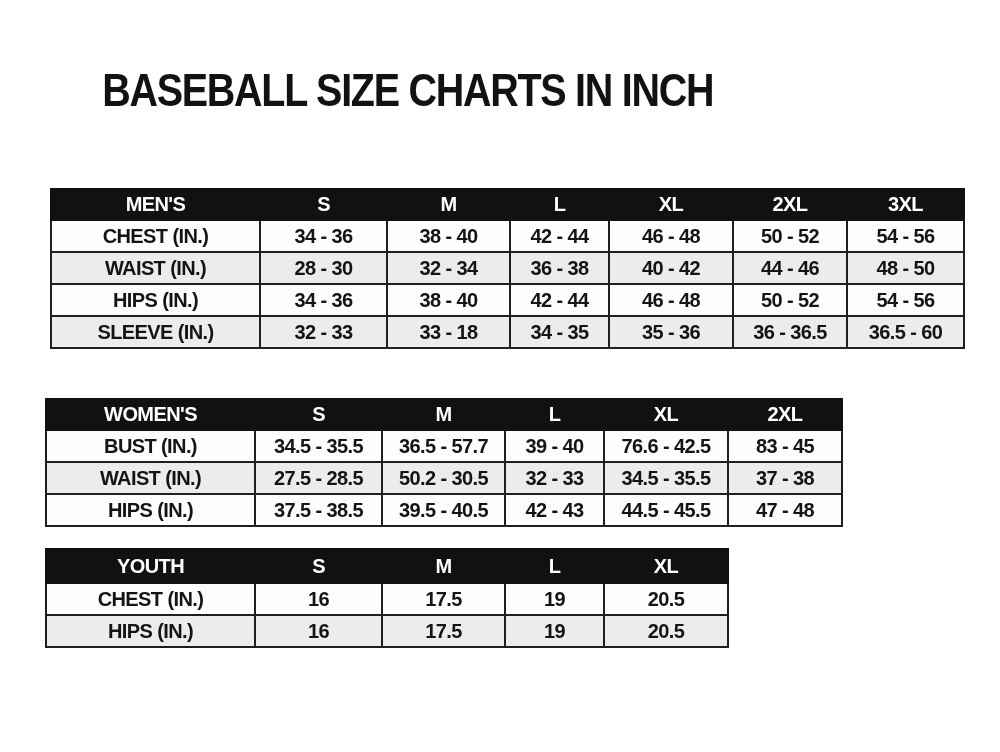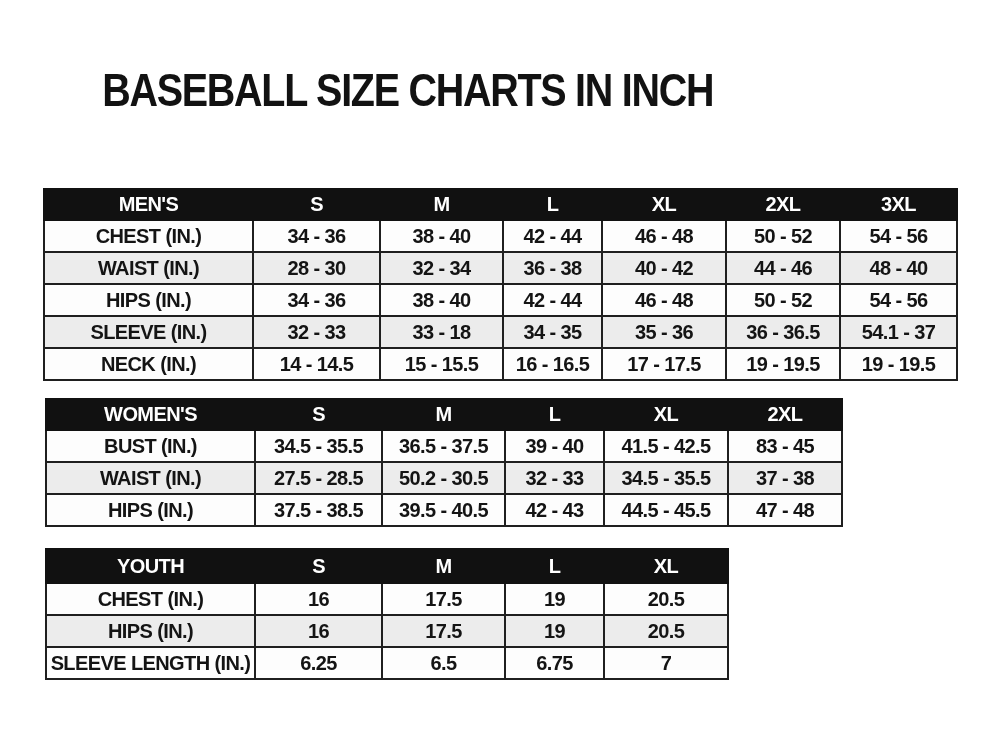--- a/index.html
+++ b/index.html
@@ -25,21 +25,21 @@
   }
   .size-table thead th{
     background:var(--header-bg,#111111);
     color:var(--header-text,#ffffff);
     height:29px;border-color:var(--header-bg,#111111);
   }
   .size-table tbody tr:nth-child(even) td,
   .size-table tbody tr:nth-child(even) th{
     background:var(--stripe,#ececec);
   }
-  #table-mens{top:188px;left:43px;}
+  #table-mens{top:188px;left:50px;}
   #table-womens{top:398px;left:45px;}
   #table-youth{top:548px;left:45px;}
   #table-youth thead th{height:32px;margin-left:36px;}
   col.c-label{width:209px}
   col.c-s{width:127px}
   col.c-m{width:123px}
   col.c-l{width:99px}
   col.c-xl{width:124px}
   col.c-2xl{width:114px}
   col.c-3xl{width:117px}
@@ -82,48 +82,39 @@
           <td>50 - 52</td>
           <td>54 - 56</td>
         </tr>
         <tr>
           <th>WAIST (IN.)</th>
           <td>28 - 30</td>
           <td>32 - 34</td>
           <td>36 - 38</td>
           <td>40 - 42</td>
           <td>44 - 46</td>
-          <td>48 - 40</td>
+          <td>48 - 50</td>
         </tr>
         <tr>
           <th>HIPS (IN.)</th>
           <td>34 - 36</td>
           <td>38 - 40</td>
           <td>42 - 44</td>
           <td>46 - 48</td>
           <td>50 - 52</td>
           <td>54 - 56</td>
         </tr>
         <tr>
           <th>SLEEVE (IN.)</th>
           <td>32 - 33</td>
           <td>33 - 18</td>
           <td>34 - 35</td>
           <td>35 - 36</td>
           <td>36 - 36.5</td>
-          <td>54.1 - 37</td>
-        </tr>
-        <tr>
-          <th>NECK (IN.)</th>
-          <td>14 - 14.5</td>
-          <td>15 - 15.5</td>
-          <td>16 - 16.5</td>
-          <td>17 - 17.5</td>
-          <td>19 - 19.5</td>
-          <td>19 - 19.5</td>
+          <td>36.5 - 60</td>
         </tr>
       </tbody>
   </table>
 
   <table class="size-table" id="table-womens">
     <colgroup>
       <col class="c-label">
         <col class="c-s">
         <col class="c-m">
         <col class="c-l">
@@ -137,23 +128,23 @@
           <th>M</th>
           <th>L</th>
           <th>XL</th>
           <th>2XL</th>
         </tr>
       </thead>
     <tbody>
         <tr>
           <th>BUST (IN.)</th>
           <td>34.5 - 35.5</td>
-          <td>36.5 - 37.5</td>
+          <td>36.5 - 57.7</td>
           <td>39 - 40</td>
-          <td>41.5 - 42.5</td>
+          <td>76.6 - 42.5</td>
           <td>83 - 45</td>
         </tr>
         <tr>
           <th>WAIST (IN.)</th>
           <td>27.5 - 28.5</td>
           <td>50.2 - 30.5</td>
           <td>32 - 33</td>
           <td>34.5 - 35.5</td>
           <td>37 - 38</td>
         </tr>
@@ -193,23 +184,16 @@
           <td>19</td>
           <td>20.5</td>
         </tr>
         <tr>
           <th>HIPS (IN.)</th>
           <td>16</td>
           <td>17.5</td>
           <td>19</td>
           <td>20.5</td>
         </tr>
-        <tr>
-          <th>SLEEVE LENGTH (IN.)</th>
-          <td>6.25</td>
-          <td>6.5</td>
-          <td>6.75</td>
-          <td>7</td>
-        </tr>
       </tbody>
   </table>
 
 </div>
 
 </body></html>

